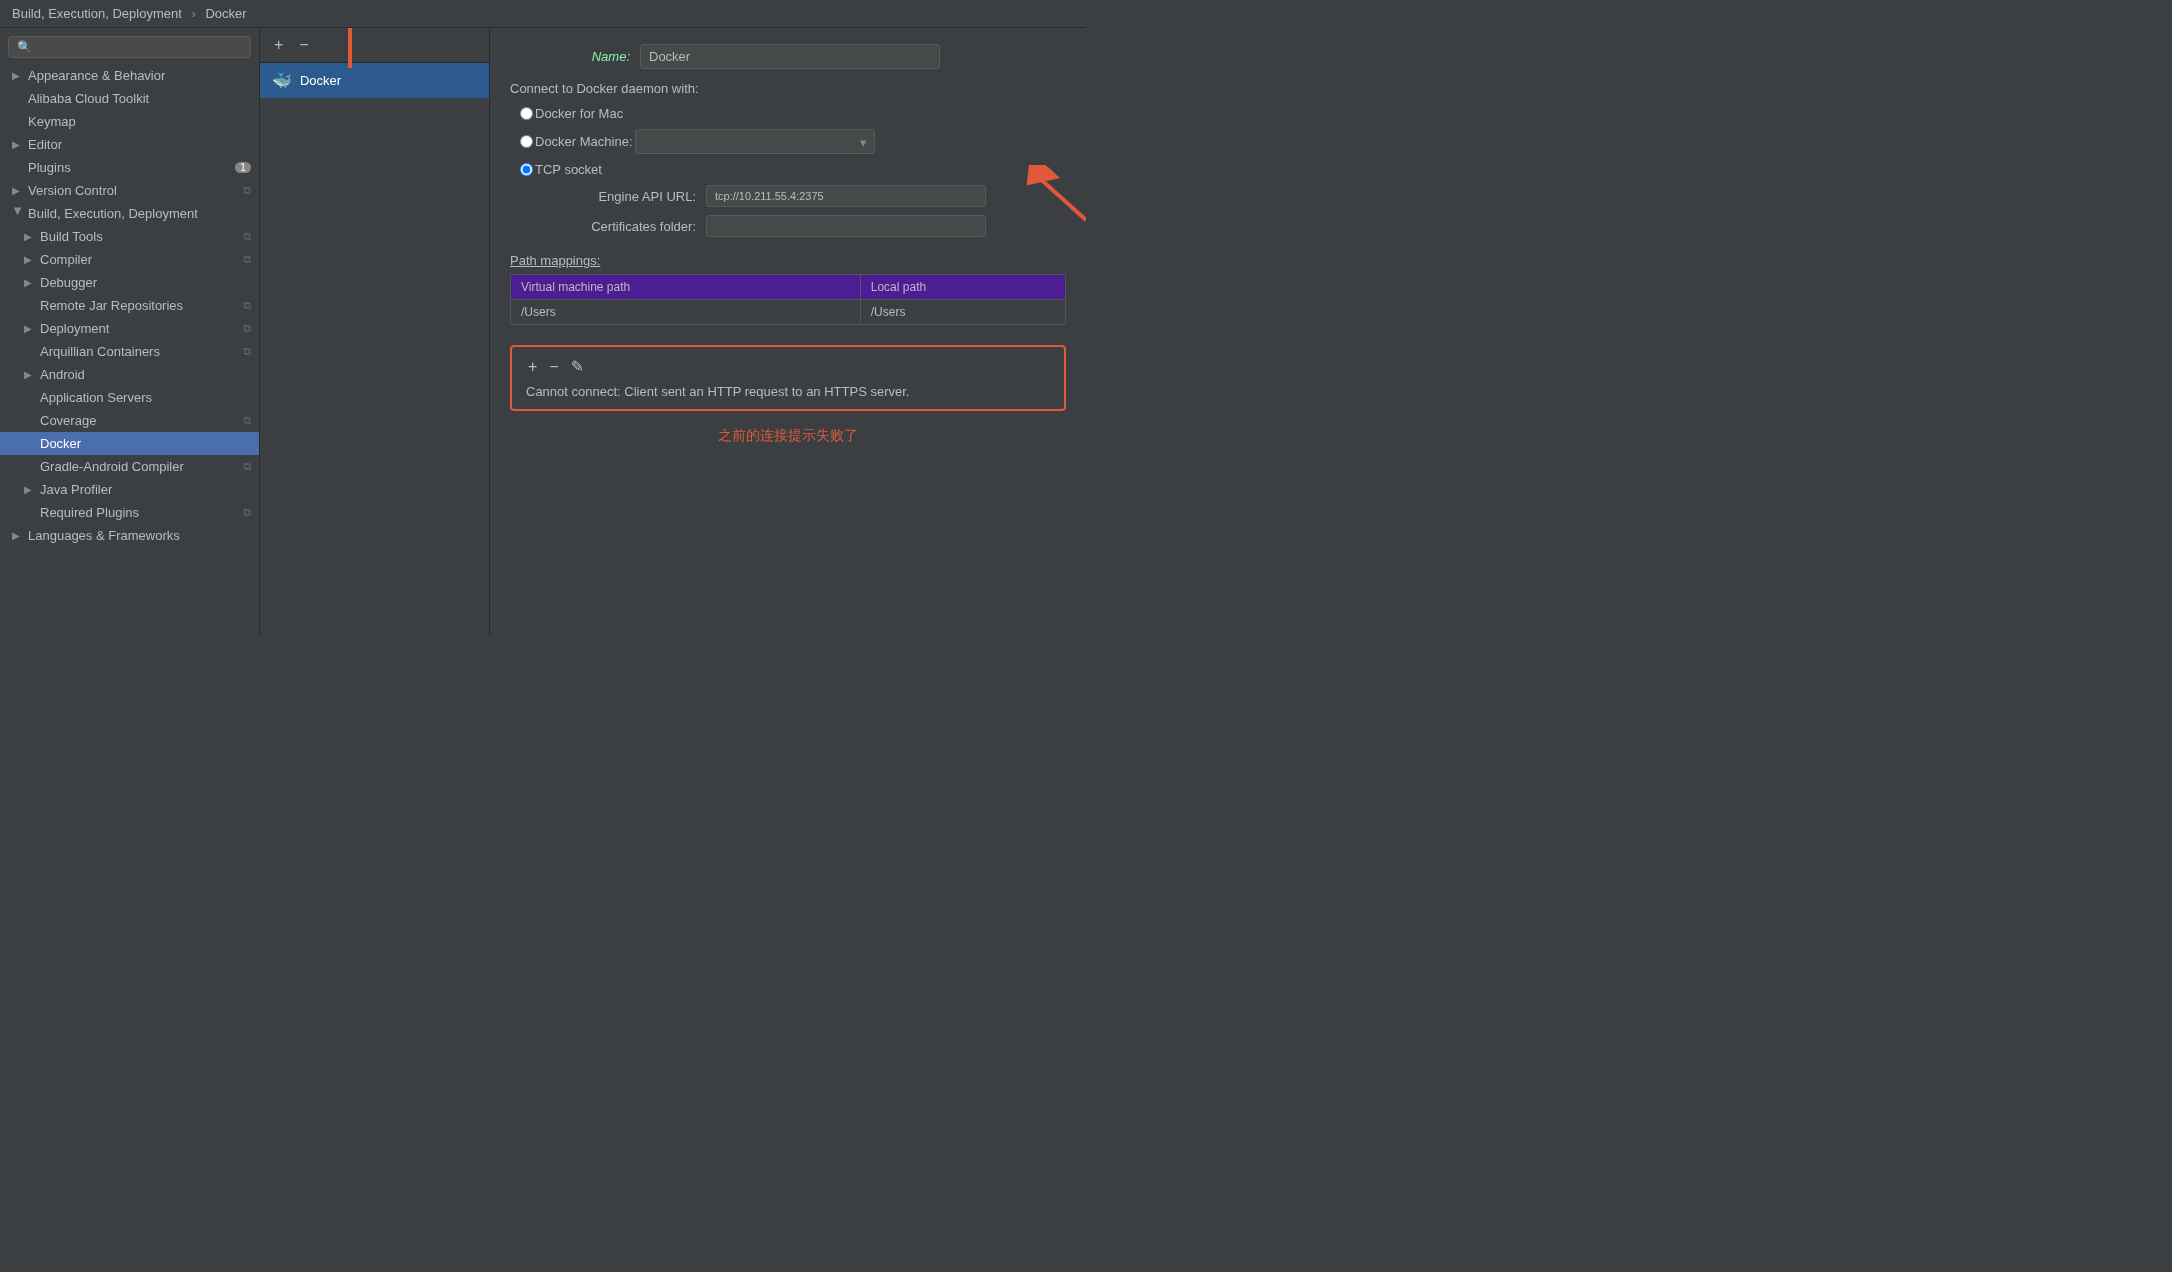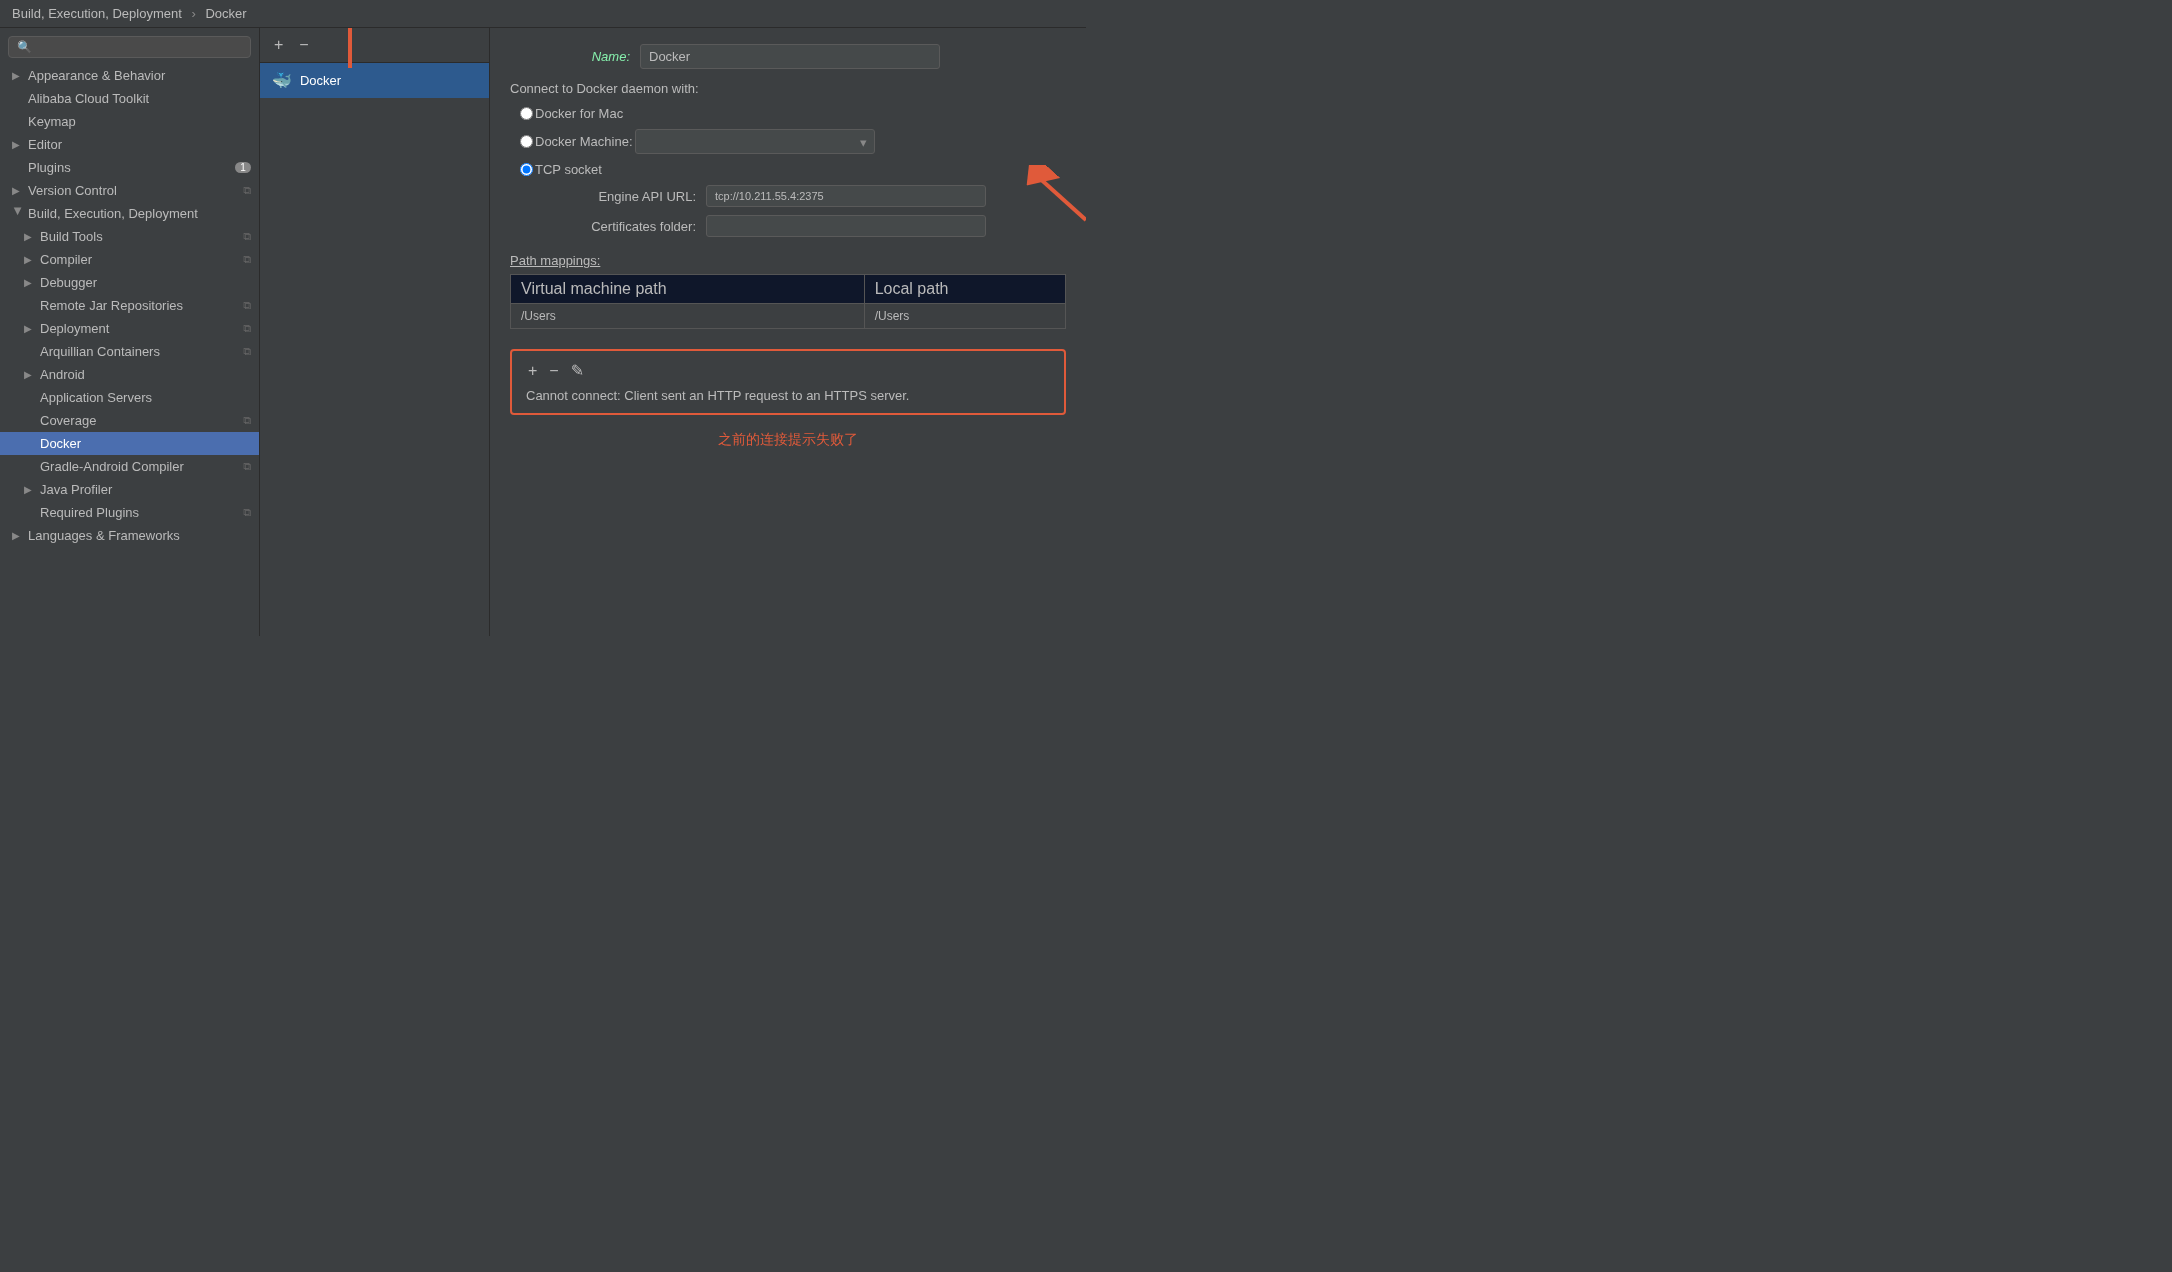--- a/index.html
+++ b/index.html
@@ -242,27 +242,27 @@
       color: #bbbbbb;
       margin-bottom: 6px;
       text-decoration: underline;
     }
     .path-table {
       width: 100%;
       border-collapse: collapse;
       border: 1px solid #555;
     }
     .path-table th {
-      background: #0f172a;
+      background: #4c1d95;
       color: #bbbbbb;
       padding: 5px 10px;
       text-align: left;
       font-weight: normal;
       border: 1px solid #555;
-      font-size: 16px;
+      font-size: 12px;
     }
     .path-table td {
       padding: 5px 10px;
       border: 1px solid #555;
       font-size: 12px;
       color: #bbbbbb;
       background: #3c3f41;
     }
 
     

